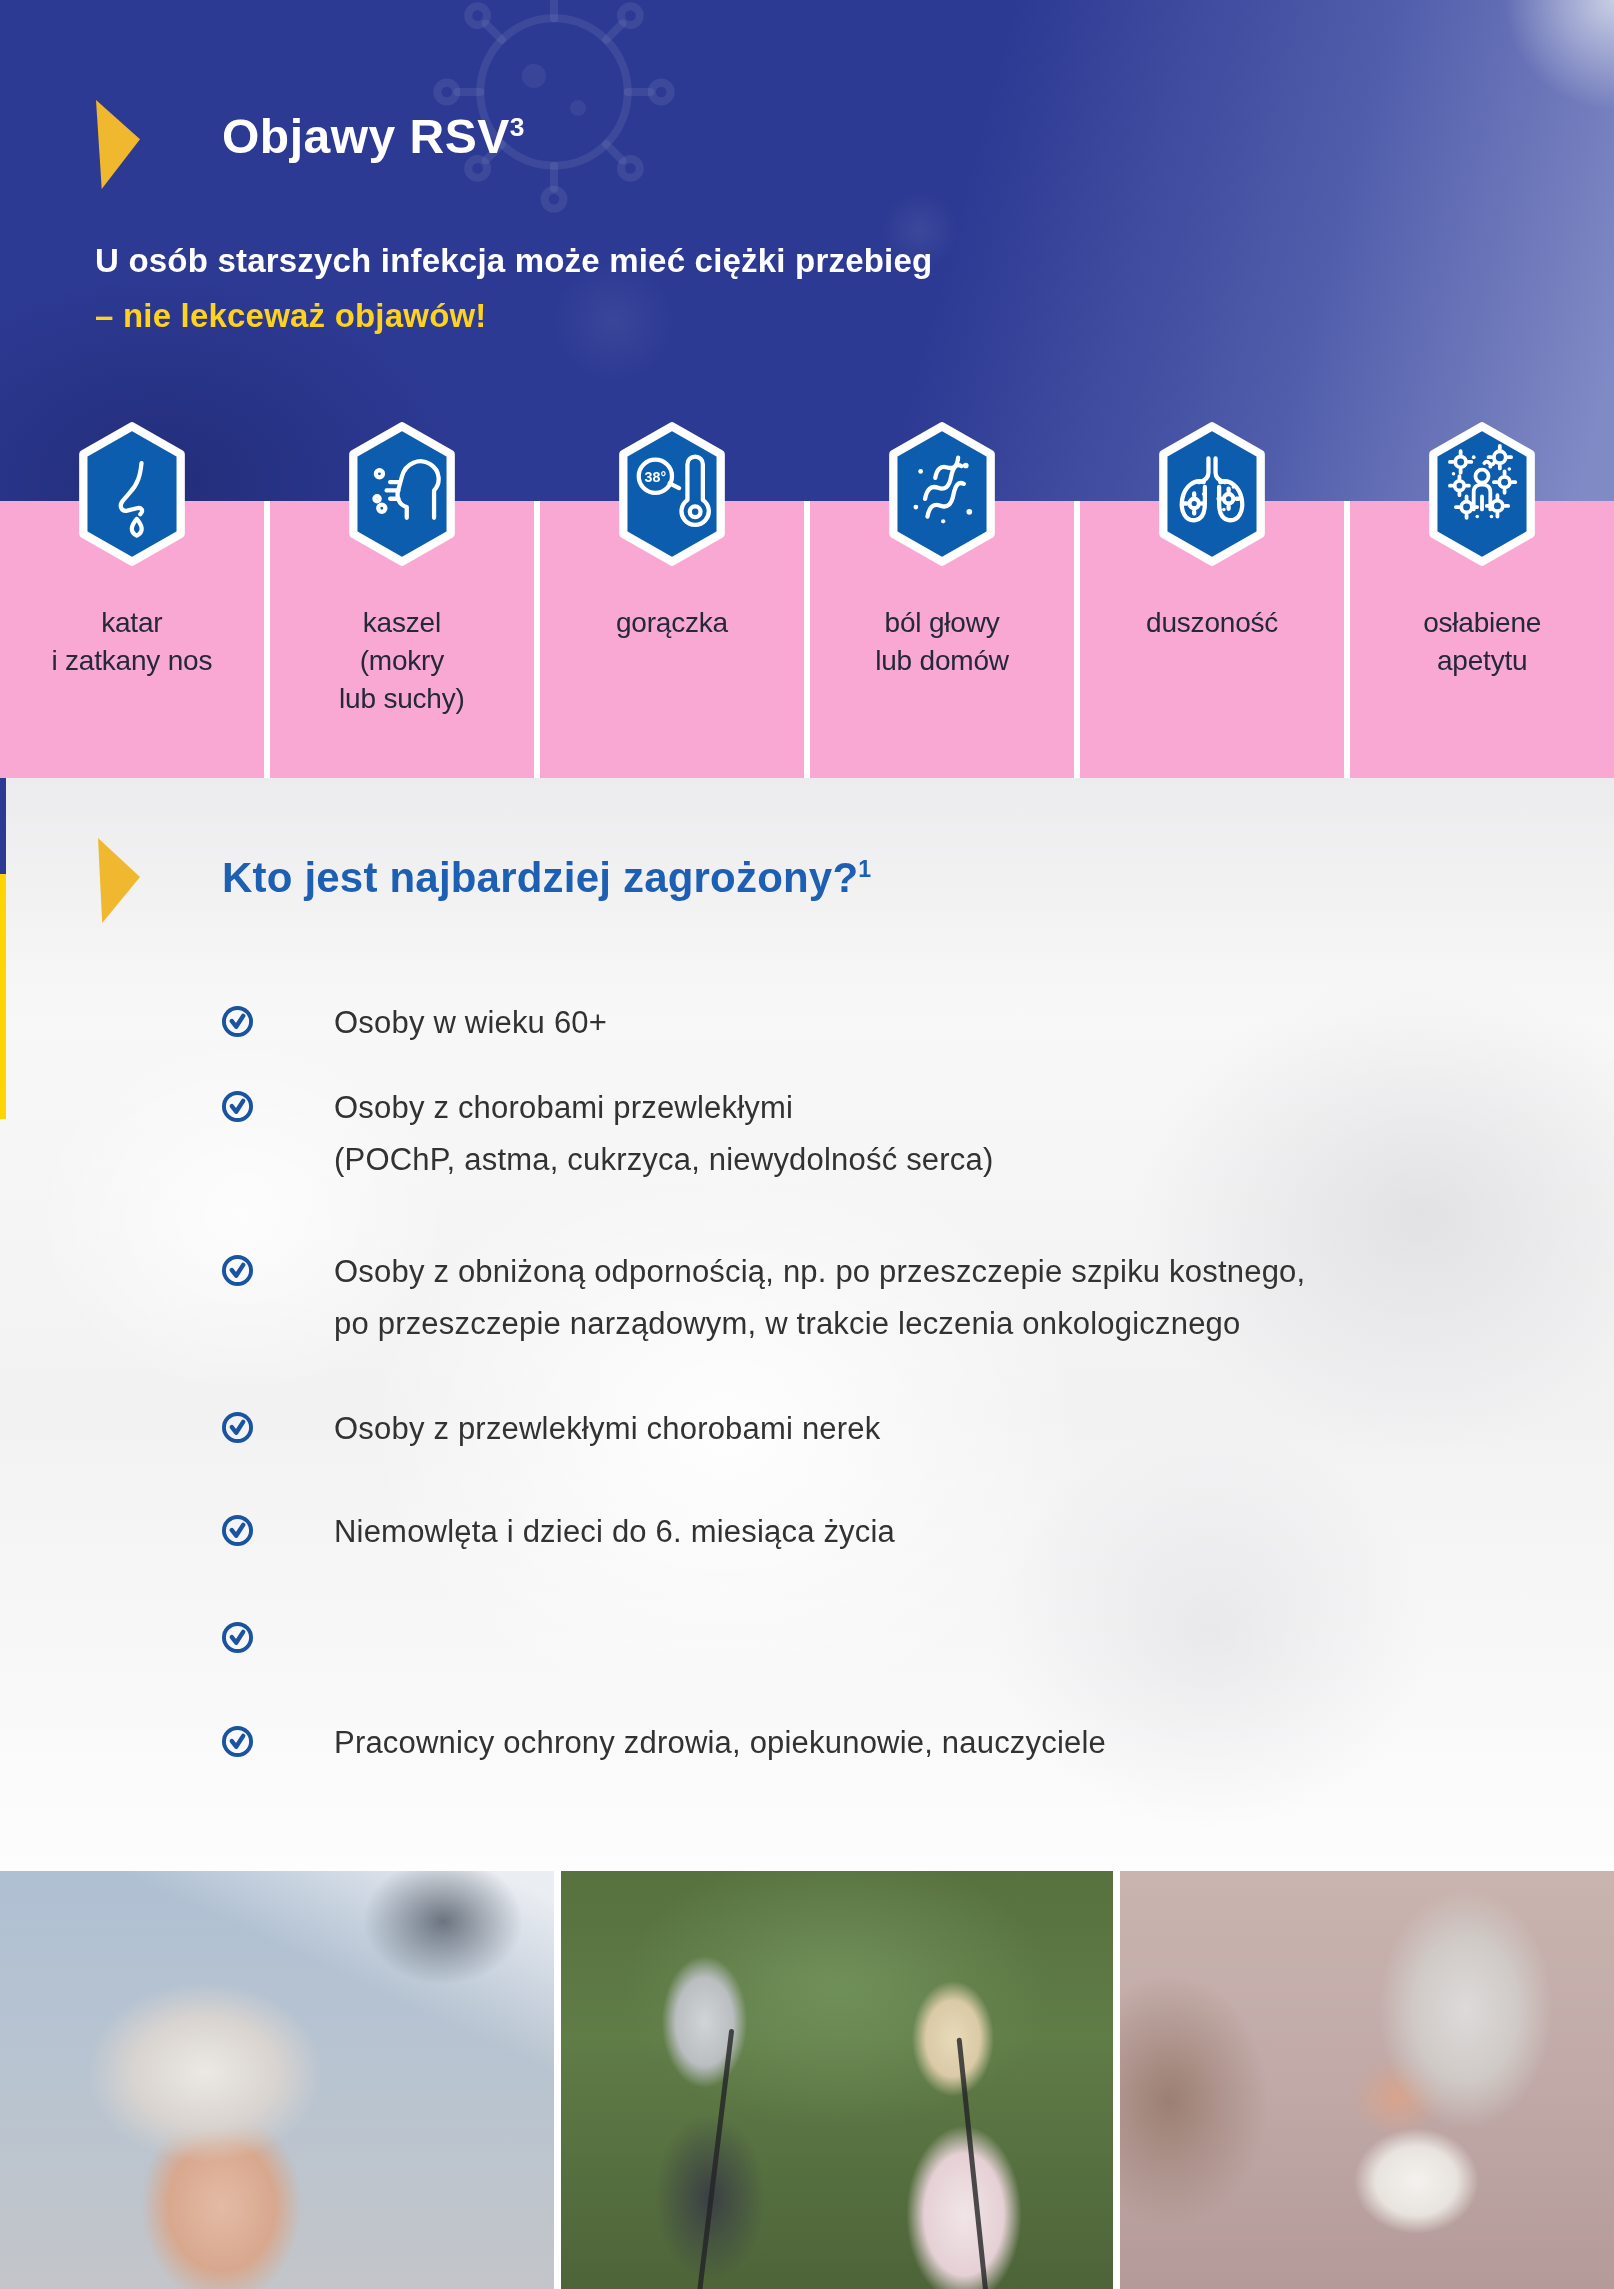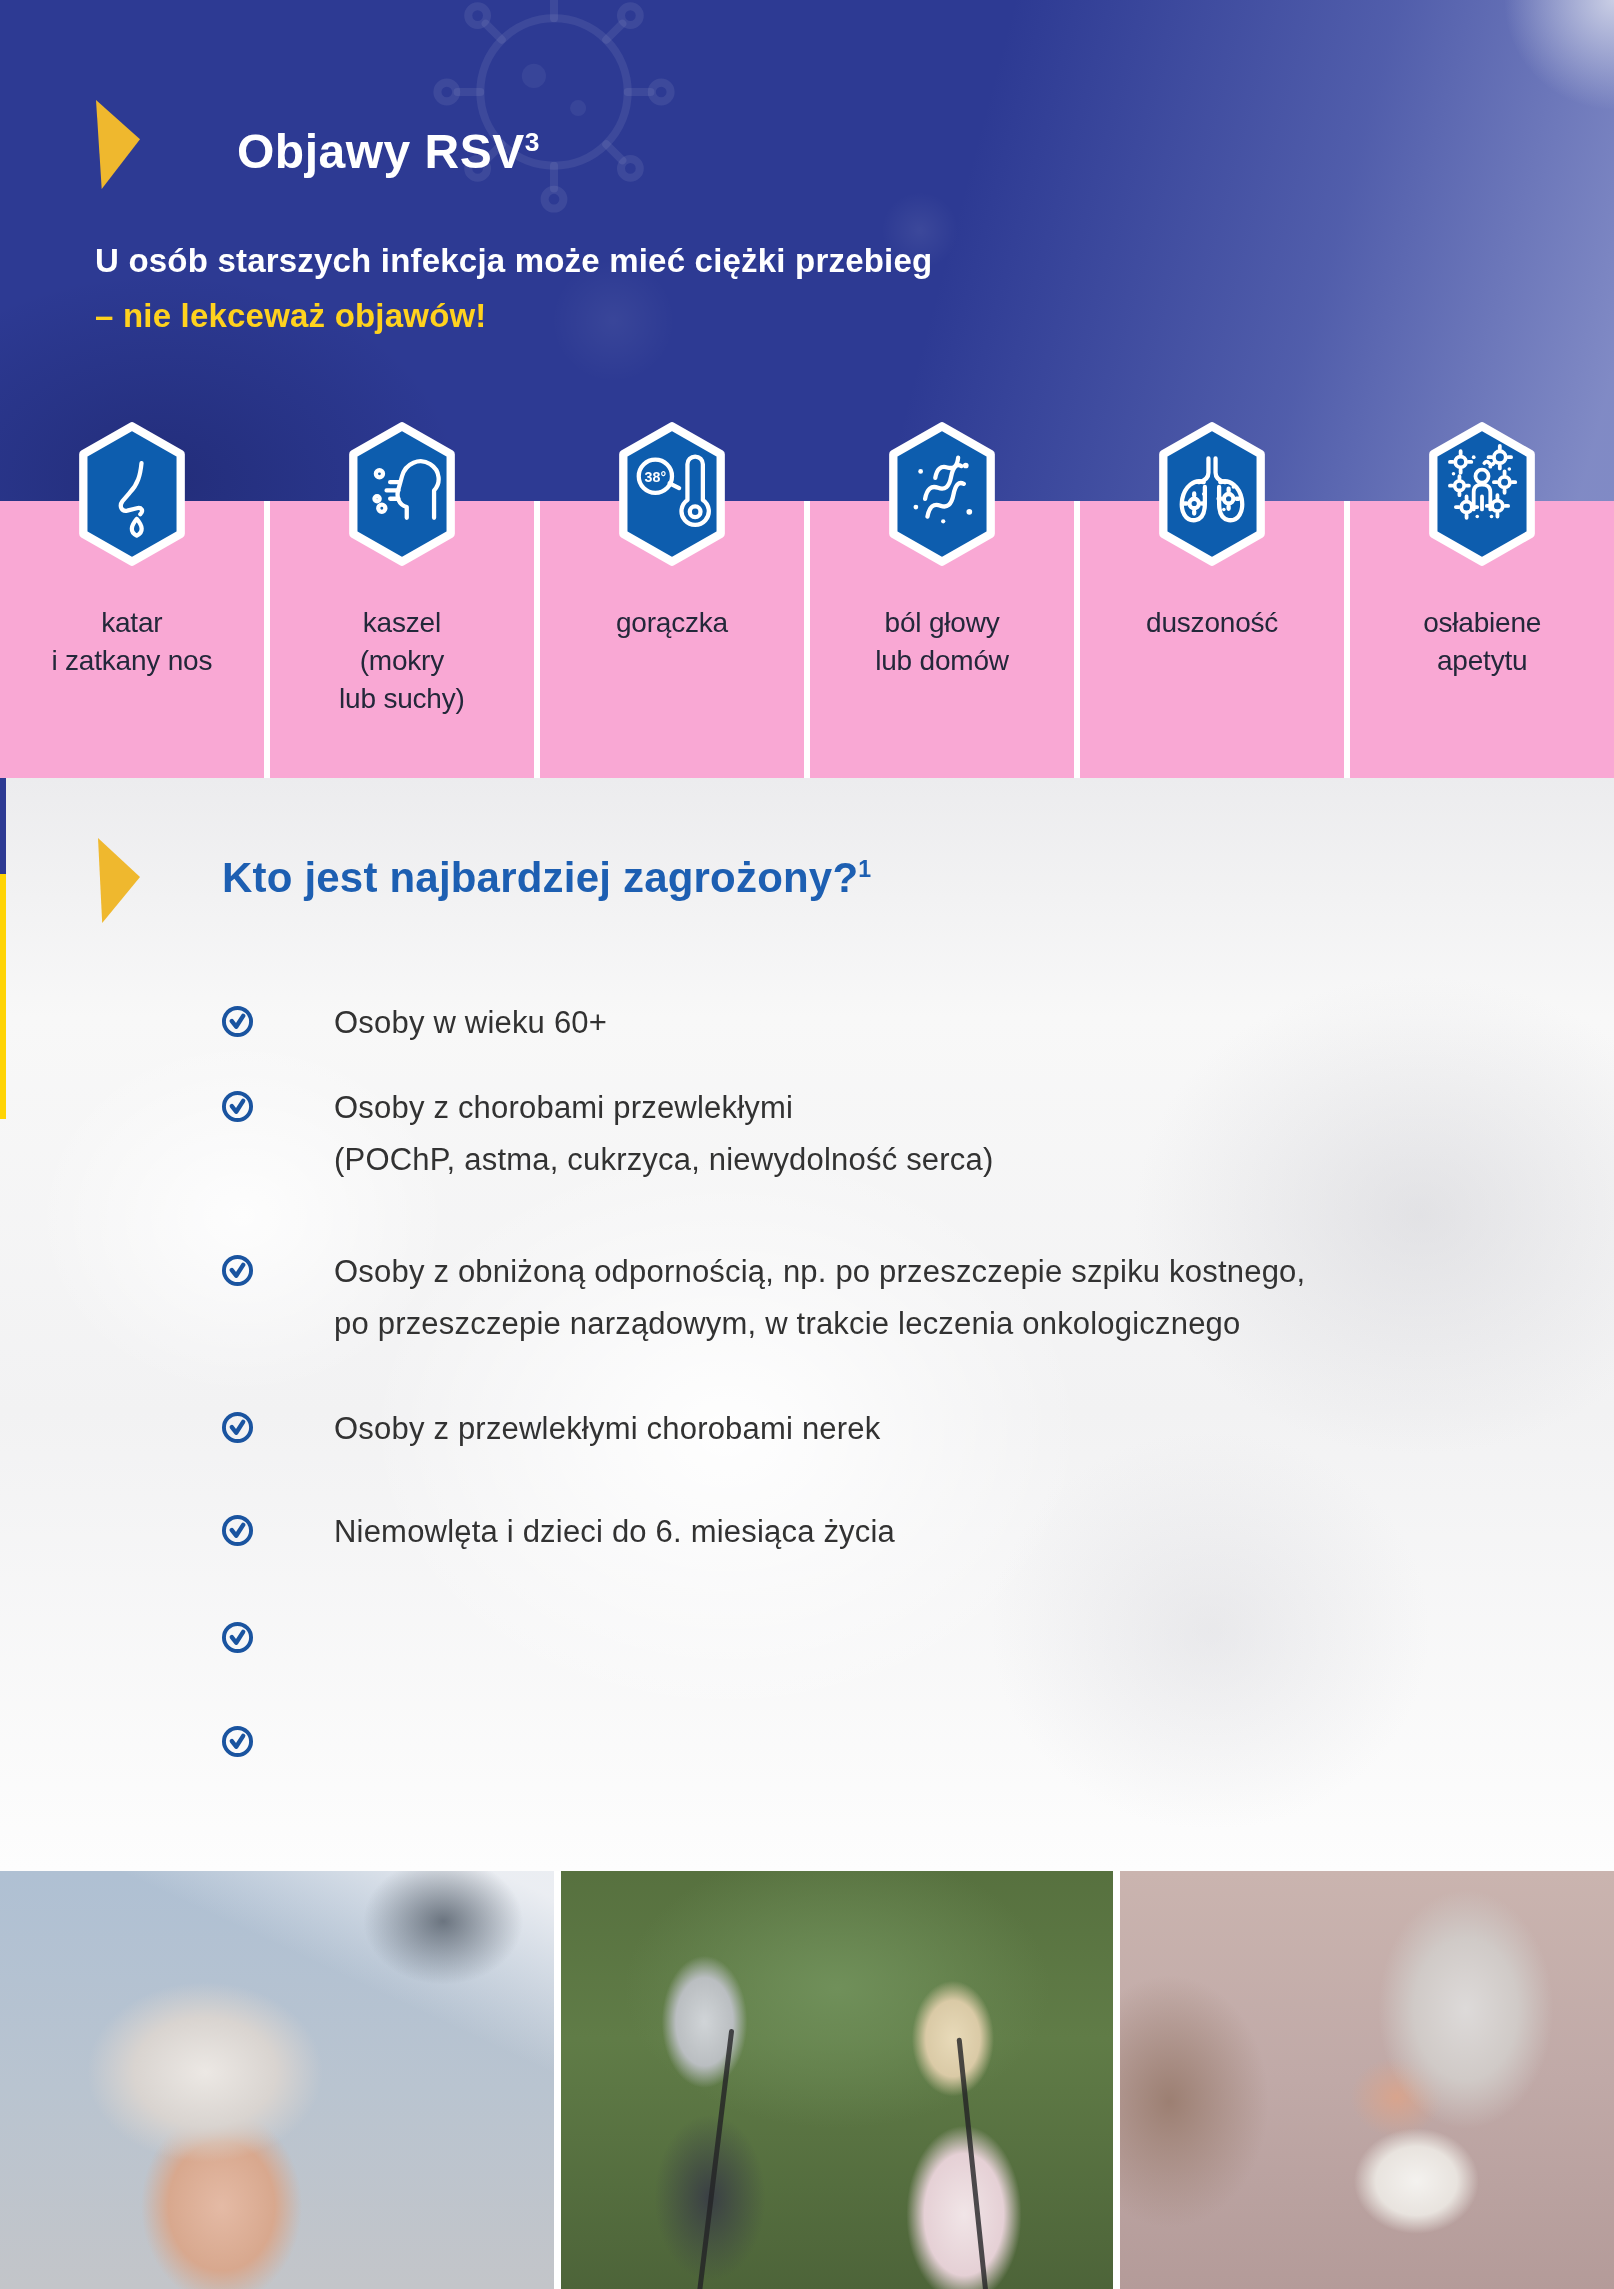--- a/index.html
+++ b/index.html
@@ -12,21 +12,21 @@
       radial-gradient(circle 157px at 100% 0%, rgba(226,229,240,.78), rgba(226,229,240,0) 70%),
       linear-gradient(105deg, rgba(0,0,0,0) 58%, rgba(148,160,216,.35) 80%, rgba(197,204,238,.55) 98%),
       radial-gradient(circle 88px at 38% 64%, rgba(255,255,255,.06), transparent 70%),
       radial-gradient(circle 55px at 57% 46%, rgba(255,255,255,.07), transparent 70%),
       radial-gradient(397px 277px at 10% 96%, rgba(13,18,70,.32), transparent 75%),
       #2D3A93;}
   .virus-wm{position:absolute;left:420px;top:-42px;width:268px;height:268px;opacity:.55;}
   .marker{position:absolute;background:#EFB82E;}
   .marker-hero{left:96px;top:100px;width:44px;height:89px;
                clip-path:polygon(0 0,100% 44%,13% 100%);}
-  .hero-title{position:absolute;left:222px;top:109px;margin:15px;font-size:48px;font-weight:800;
+  .hero-title{position:absolute;left:222px;top:109px;margin:0;font-size:48px;font-weight:800;
               color:#ffffff;letter-spacing:0.5px;}
   .hero-title sup{font-size:.55em;line-height:0;}
   .hero-sub{position:absolute;left:95px;margin:0;font-size:33px;font-weight:700;color:#ffffff;
             letter-spacing:0.2px;white-space:nowrap;}
   .hero-sub1{top:242px;}
   .hero-sub2{top:297px;color:#FFD21E;}
 
   
   .cards{position:absolute;left:0;top:501px;width:1614px;height:277px;display:flex;gap:6.5px;
          background:#ffffff;}
@@ -316,20 +316,23 @@
         <circle cx="20" cy="20" r="15.5" stroke-width="4.5"></circle>
           <path d="M13.5 19.5 L18.5 26 L26.5 13.5" stroke-width="5"></path>
       </svg>
     </div>
 
     <div class="risk-item r7">
       <svg class="check" viewBox="0 0 40 40" fill="none" stroke="#1A54A0" stroke-linecap="round" stroke-linejoin="round">
         <circle cx="20" cy="20" r="15.5" stroke-width="4.5"></circle>
           <path d="M13.5 19.5 L18.5 26 L26.5 13.5" stroke-width="5"></path>
       </svg>
+      <p>
+          <span>Pracownicy ochrony zdrowia, opiekunowie, nauczyciele</span>
+        </p>
     </div>
   </section>
 
   <footer class="photos">
     <div class="photo photo1"></div>
     <div class="photo photo2">
       <div class="pole pole-l"></div>
       <div class="pole pole-r"></div>
     </div>
     <div class="photo photo3"></div>

